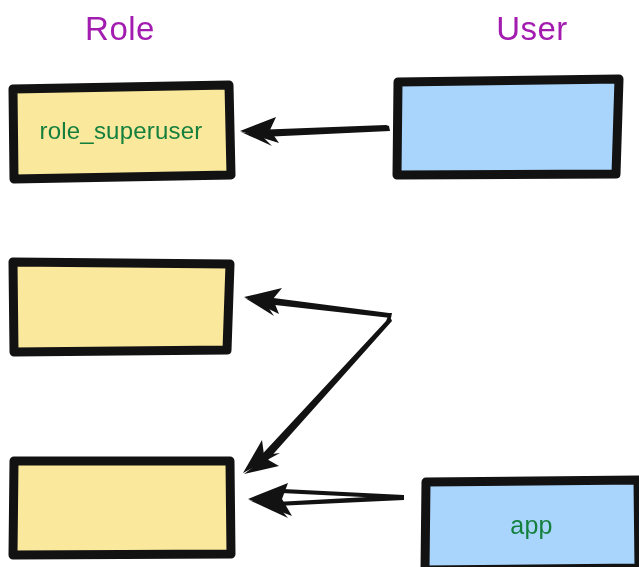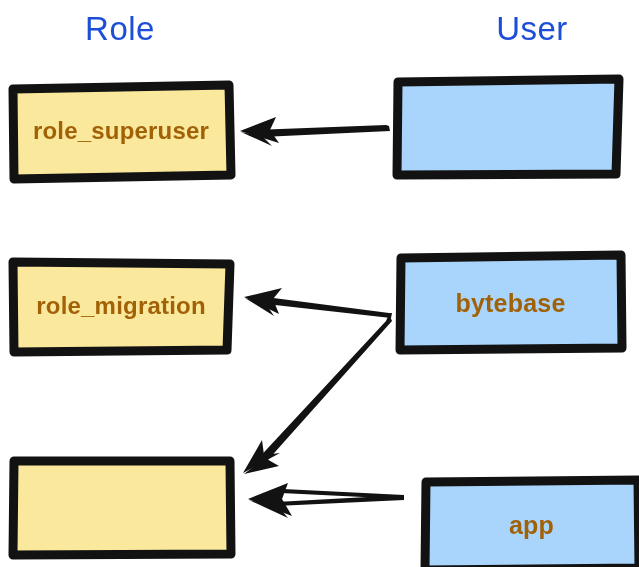--- a/index.html
+++ b/index.html
@@ -15,21 +15,21 @@
     width: 639px;
     height: 567px;
     background: #ffffff;
     overflow: hidden;
   }
   .column-title {
     position: absolute;
     font-family: "Liberation Sans", sans-serif;
     font-size: 33px;
     font-weight: 400;
-    color: #1d4ed8;
+    color: #a21caf;
     letter-spacing: 0.5px;
     text-align: center;
     white-space: nowrap;
     transform: translateX(-50%);
   }
   .node {
     position: absolute;
     box-sizing: border-box;
     display: flex;
     align-items: center;
@@ -41,22 +41,22 @@
     top: 0;
     width: 100%;
     height: 100%;
     overflow: visible;
   }
   .node-label {
     position: relative;
     z-index: 2;
     font-family: "Liberation Sans", sans-serif;
     font-size: 25px;
-    font-weight: 700;
-    color: #a16207;
+    font-weight: 400;
+    color: #15803d;
     white-space: nowrap;
     letter-spacing: 0.2px;
   }
   .node.role .node-label { font-size: 24px; }
   .node.user .node-label { font-size: 25px; }
   #arrow-layer {
     position: absolute;
     left: 0;
     top: 0;
     width: 639px;
@@ -82,29 +82,22 @@
   <div class="node user" style="left:392px; top:75px; width:231px; height:106px;">
     <svg class="node-svg" viewBox="0 0 231 106" preserveAspectRatio="none">
       <path d="M6,7 L227,4 L224,99 L5,100 Z" fill="#a9d5fc" stroke="#121212" stroke-width="9" stroke-linejoin="round"></path>
     </svg>
   </div>
 
   <div class="node role" style="left:8px; top:256px; width:226px; height:100px;">
     <svg class="node-svg" viewBox="0 0 226 100" preserveAspectRatio="none">
       <path d="M5,6 L222,8 L219,94 L6,96 Z" fill="#fae89c" stroke="#121212" stroke-width="9" stroke-linejoin="round"></path>
     </svg>
-    <span class="node-label">role_migration</span>
   </div>
 
-  <div class="node user" style="left:395px; top:250px; width:231px; height:106px;">
-    <svg class="node-svg" viewBox="0 0 231 106" preserveAspectRatio="none">
-      <path d="M6,8 L226,5 L227,98 L5,100 Z" fill="#a9d5fc" stroke="#121212" stroke-width="9" stroke-linejoin="round"></path>
-    </svg>
-    <span class="node-label">bytebase</span>
-  </div>
 
   <div class="node role" style="left:8px; top:455px; width:228px; height:105px;">
     <svg class="node-svg" viewBox="0 0 228 105" preserveAspectRatio="none">
       <path d="M6,6 L222,6 L223,99 L5,100 Z" fill="#fae89c" stroke="#121212" stroke-width="9" stroke-linejoin="round"></path>
     </svg>
   </div>
 
   <div class="node user" style="left:420px; top:460px; width:223px; height:99px;margin-top:16px;">
     <svg class="node-svg" viewBox="0 0 223 99" preserveAspectRatio="none">
       <path d="M6,6 L218,4 L219,92 L5,94 Z" fill="#a9d5fc" stroke="#121212" stroke-width="9" stroke-linejoin="round"></path>

